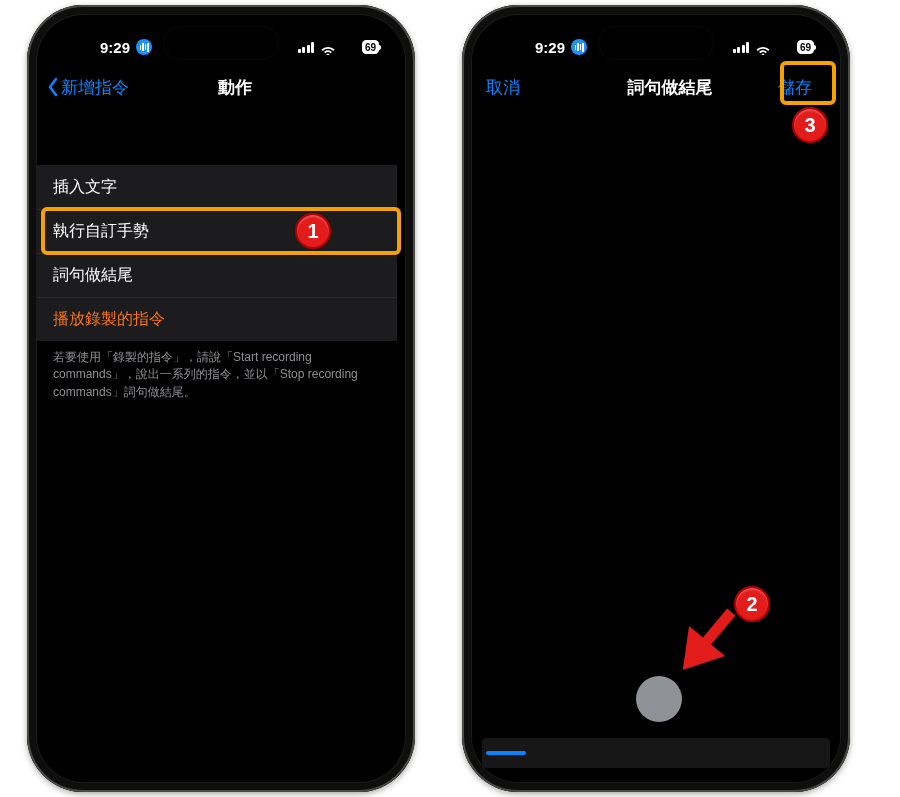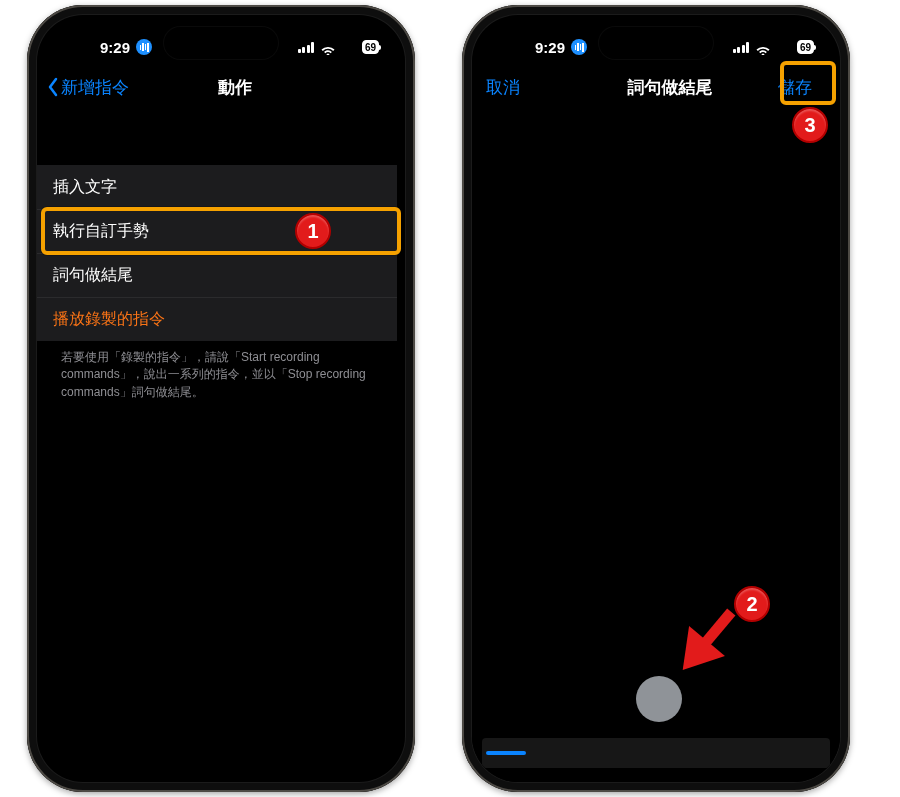--- a/index.html
+++ b/index.html
@@ -118,21 +118,21 @@
     background:#1c1c1e;
     border-top:0.5px solid #2b2b2d;
     display:flex; align-items:center;
     padding:0 16px;
     color:#fff; font-size:16px;
   }
   .row:first-child{ border-top:none; }
   .row.disabled { color:#f97316; }
   .footer-note {
     color:#8e8e93; font-size:12px; line-height:1.45;
-    padding:8px 16px 0 24px;
+    padding:8px 16px 0 16px;
   }
 
   
   .hl {
     position:absolute; border:4px solid #f5a100; border-radius:6px;
     box-shadow: 0 0 0 1px rgba(0,0,0,.2);
     pointer-events:none; z-index:80;
   }
 
   

